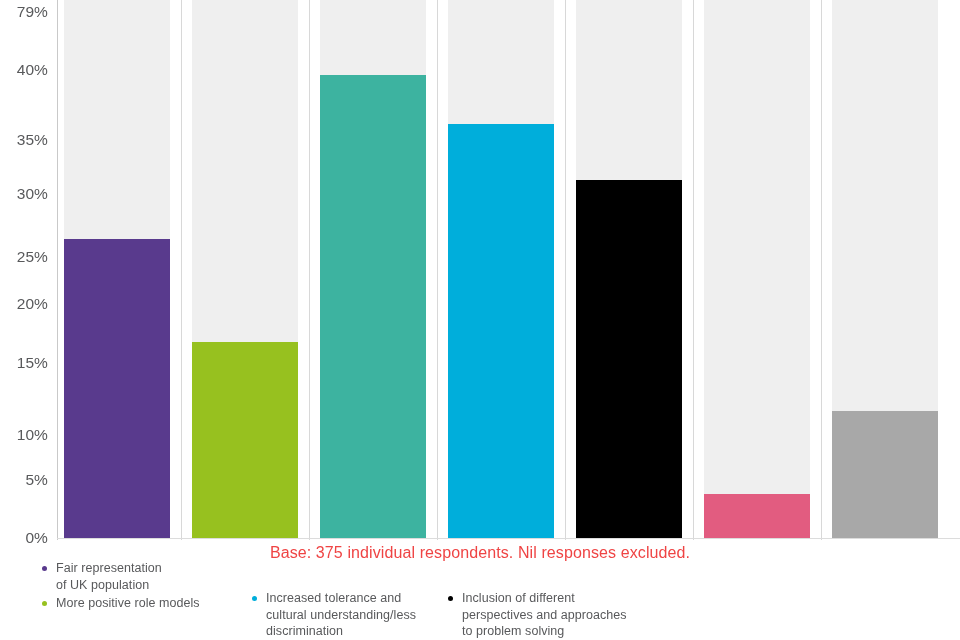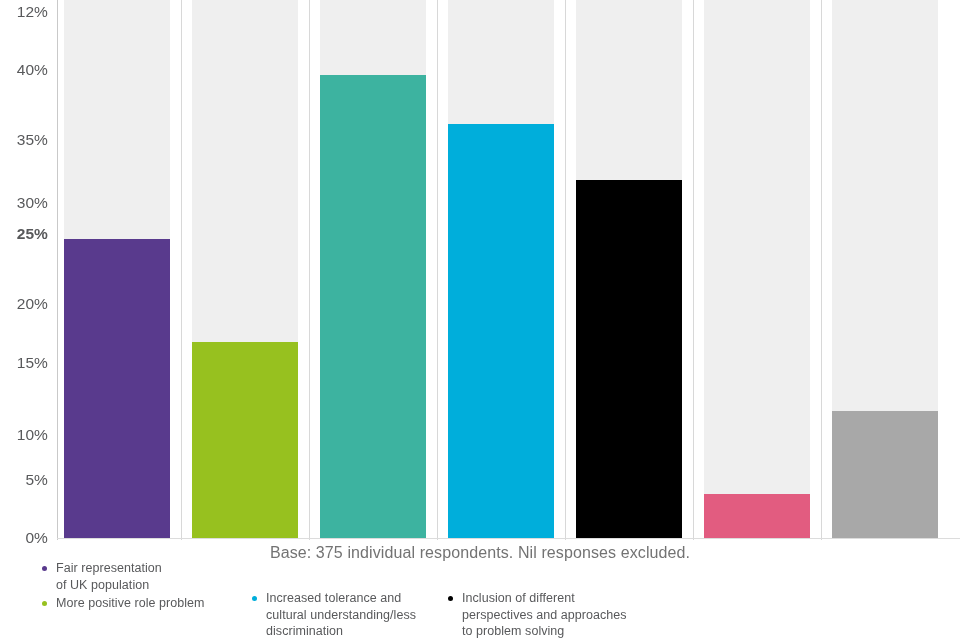--- a/index.html
+++ b/index.html
@@ -106,21 +106,21 @@
   }
 
   
   .caption {
     position: absolute;
     left: 0;
     top: 544px;
     width: 960px;
     text-align: center;
     font-size: 16px;
-    color: #737373;
+    color: #ef4444;
     letter-spacing: 0.1px;
   }
 
   
   .legend {
     position: absolute;
     left: 0;
     top: 560px;
     width: 802px;
     height: 80px;
@@ -161,25 +161,25 @@
 <div id="chart-root">
 
   <div class="plot-area">
 
     <div class="y-axis-labels">
         <div class="y-tick" style="top: 538px;">0%</div>
         <div class="y-tick" style="top: 479.556px;">5%</div>
         <div class="y-tick" style="top: 435px;">10%</div>
         <div class="y-tick" style="top: 362.667px;">15%</div>
         <div class="y-tick" style="top: 304.222px;">20%</div>
-        <div class="y-tick" style="top: 234px; font-weight: bold;">25%</div>
-        <div class="y-tick" style="top: 203px;">30%</div>
+        <div class="y-tick" style="top: 257px;">25%</div>
+        <div class="y-tick" style="top: 194px;">30%</div>
         <div class="y-tick" style="top: 128.889px; margin-top: 11px;">35%</div>
         <div class="y-tick" style="top: 70.4444px;">40%</div>
-        <div class="y-tick" style="top: 12px;">12%</div>
+        <div class="y-tick" style="top: 12px;">79%</div>
       </div>
 
     <div class="axis-line"></div>
 
     <div class="bars-layer">
         <div class="col" style="left: 64px; width: 106px;">
           <div class="col-bg" style="background: rgb(239, 239, 239);"></div>
           <div class="bar" title="Fair representation of UK population — 25.6%" style="height: 299.236px; background: rgb(89, 58, 141);"></div>
         </div>
         <div class="col" style="left: 192px; width: 106px;">
@@ -221,21 +221,21 @@
 
   <div class="legend">
       <div class="legend-col" style="left: 42px; top: 0px;">
         <div class="legend-item">
           <span class="legend-dot" style="background: rgb(89, 58, 141);"></span>
           <span class="legend-label">Fair representation
 of UK population</span>
         </div>
         <div class="legend-item">
           <span class="legend-dot" style="background: rgb(151, 193, 31);"></span>
-          <span class="legend-label">More positive role problem</span>
+          <span class="legend-label">More positive role models</span>
         </div>
       </div>
       <div class="legend-col" style="left: 252px; top: 30px;">
         <div class="legend-item">
           <span class="legend-dot" style="background: rgb(0, 174, 219);"></span>
           <span class="legend-label">Increased tolerance and
 cultural understanding/less
 discrimination</span>
         </div>
       </div>

